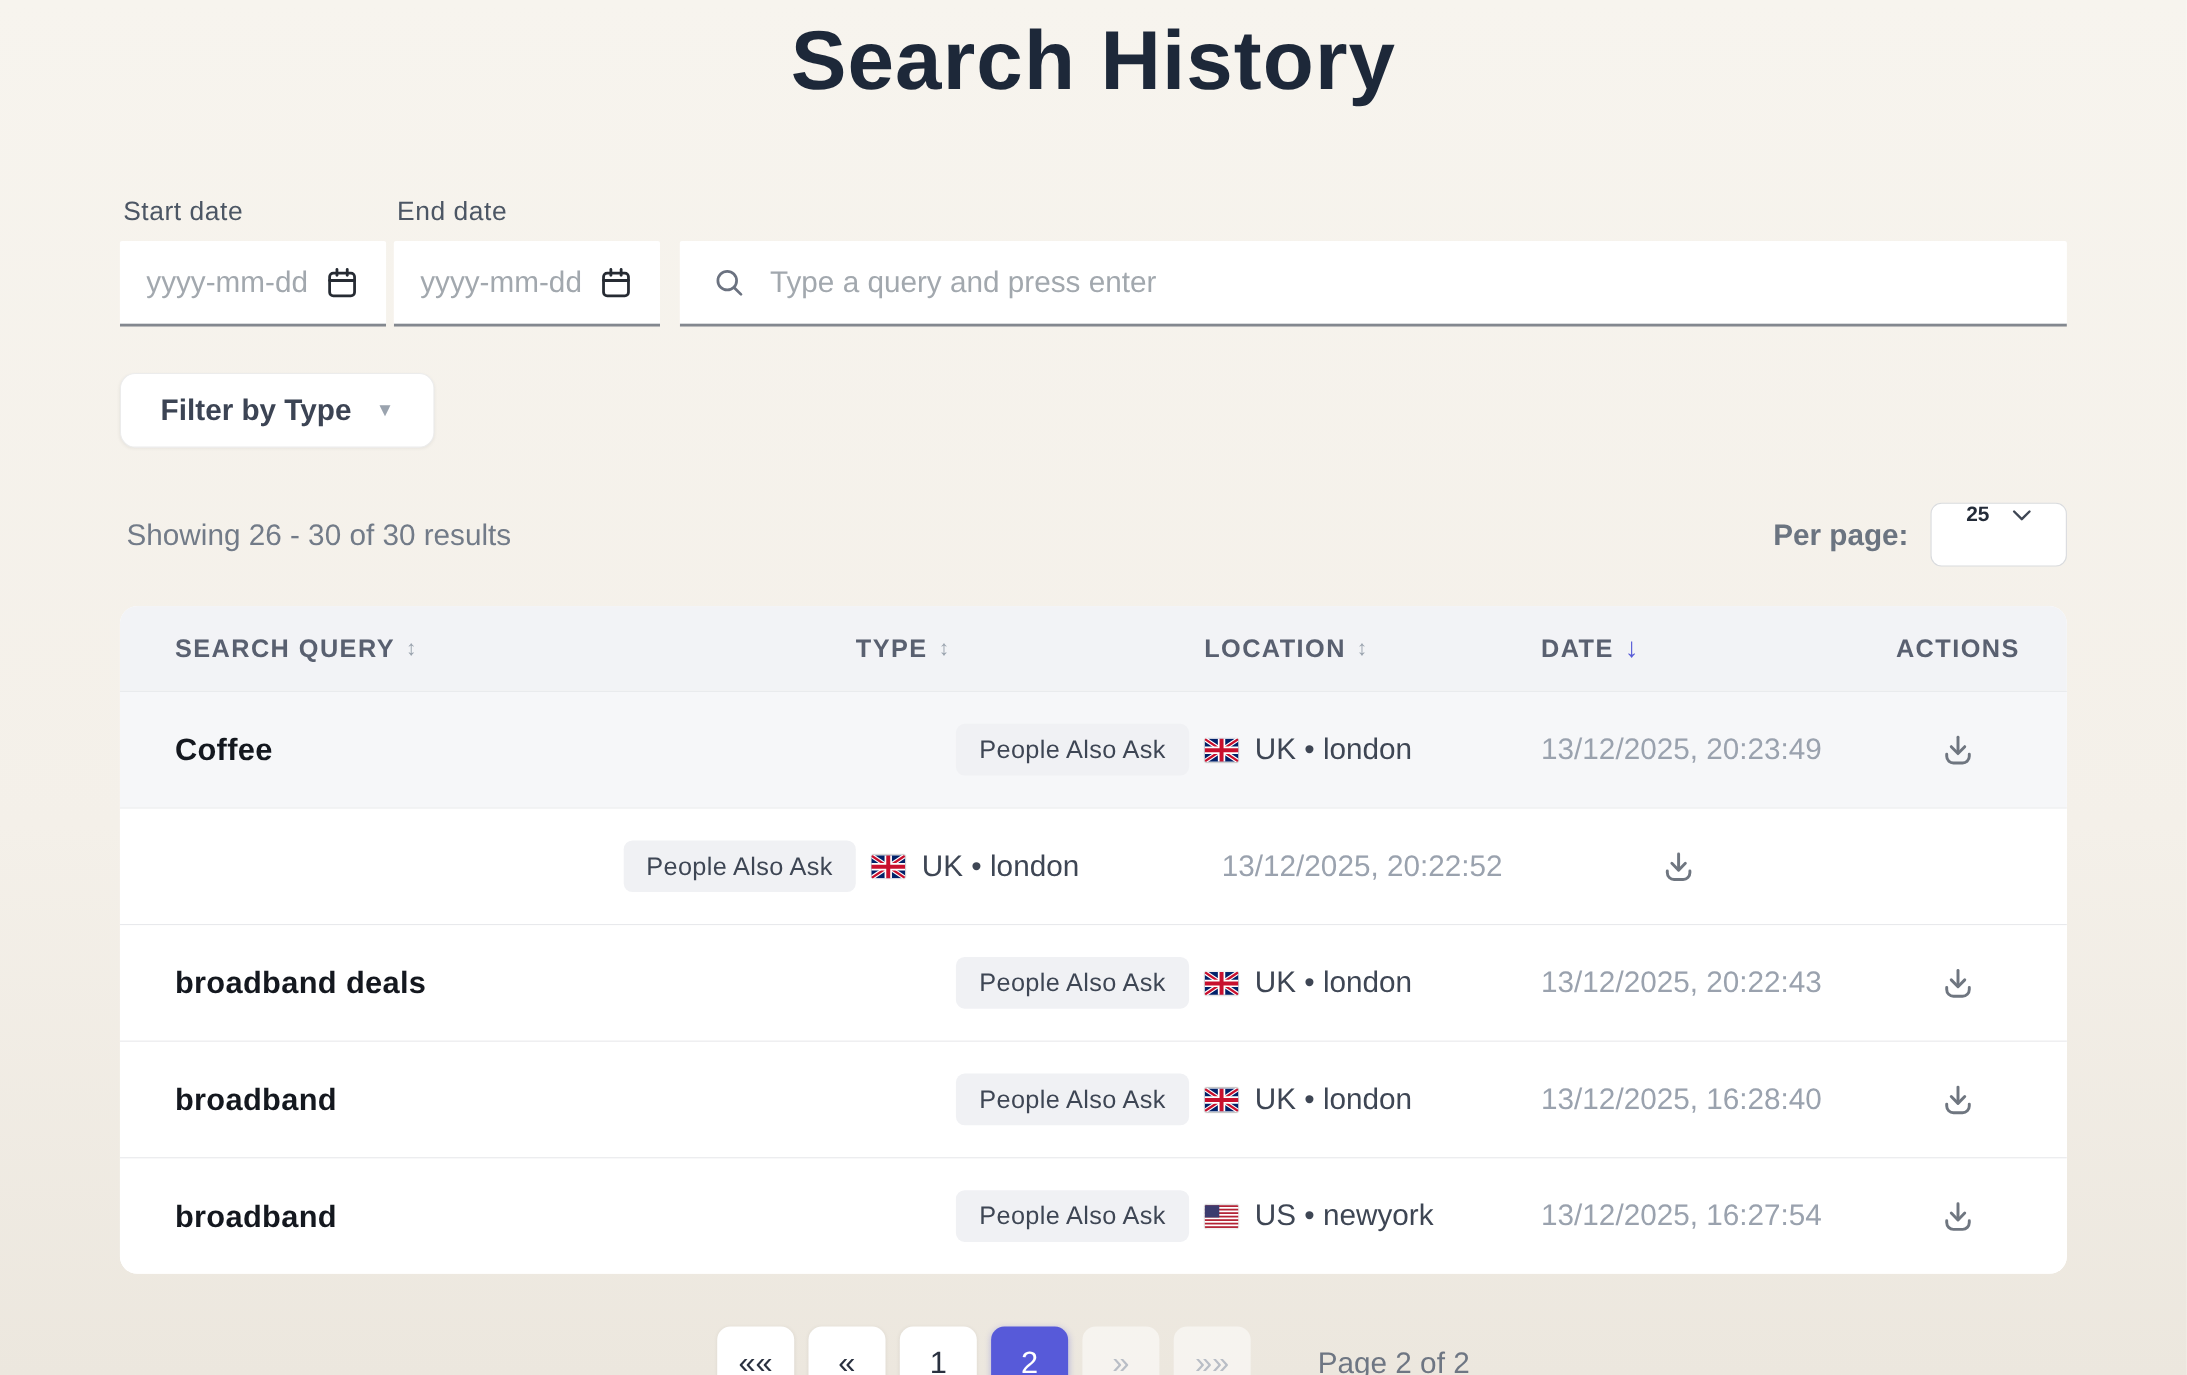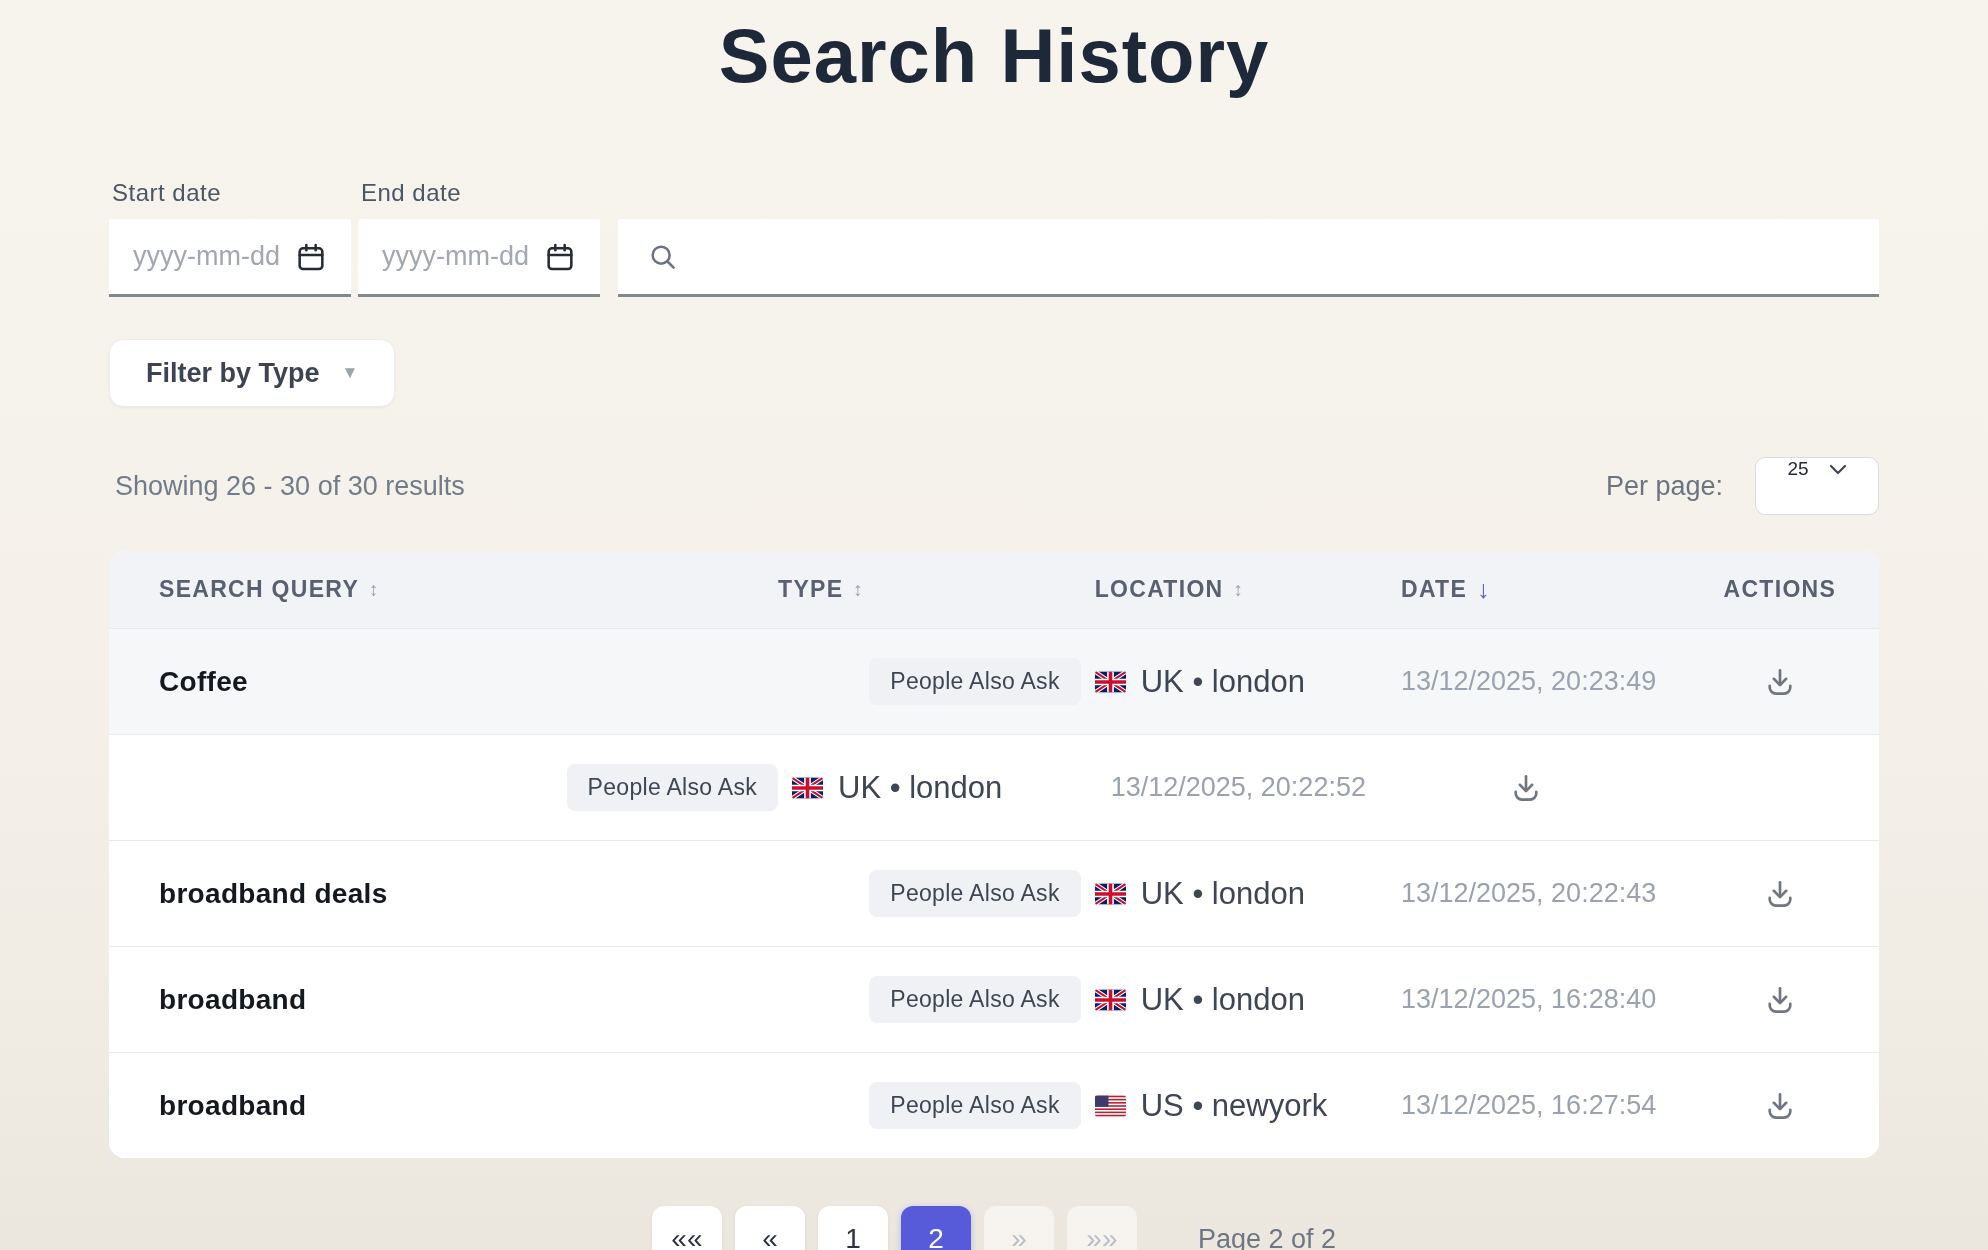--- a/index.html
+++ b/index.html
@@ -61,21 +61,21 @@
     font-family: "Liberation Sans", sans-serif;
     font-size: 27px; color: #3c4454; cursor: pointer;
     box-shadow: 0 1px 3px rgba(0,0,0,0.05);
     font-weight: bold;
   }
   .filter-caret { font-size: 17px; color: #9aa3ae; }
 
   
   .results-bar { margin-top: 50px; display: flex; justify-content: space-between; align-items: center; }
   .showing-text { font-size: 27px; color: #727b88; padding-left: 6px; }
-  .per-page { display: flex; align-items: center; gap: 32px; }
+  .per-page { display: flex; align-items: center; gap: 20px; font-weight: bold; }
   .per-page-label { font-size: 27px; color: #6b7480; }
   .per-page-select {
     width: 124px; height: 58px; background: #ffffff;
     border: 1px solid #d9dbde; border-radius: 10px;
     display: flex; align-items: flex-start; justify-content: center; gap: 20px;
     font-size: 19px; color: #232b38; cursor: pointer;
   }
   .select-chevron { width: 18px; height: 11px; }
 
   
@@ -101,21 +101,21 @@
     border-top: 1px solid #e8e9ec;
   }
   .trow.alt { background: #f6f7f9; }
   .td-query { padding-left: 50px; font-size: 28px; font-weight: 700; color: #14181f; letter-spacing: .3px; }
   .type-badge {
     display: inline-block; margin-left: 20px;
     background: #f0f1f4; border-radius: 8px; padding: 10px 21px;
     font-size: 23px; font-weight: 500; color: #3e4654; letter-spacing: .3px;
   }
   .td-type { display: flex; align-items: center; justify-content: flex-end; }
-  .td-location { display: flex; align-items: center; gap: 15px; padding-left: 14px; font-size: 31px; color: #3e4654; }
+  .td-location { display: flex; align-items: center; gap: 15px; padding-left: 14px; font-size: 27px; color: #3e4654; }
   .flag { width: 31px; height: 22px; border-radius: 3px; overflow: hidden; display: inline-flex; box-shadow: 0 0 1px rgba(0,0,0,.25); }
   .flag svg { width: 100%; height: 100%; display: block; }
   .td-date { padding-left: 30px; font-size: 27px; color: #9aa2ae; }
   .td-actions { display: flex; justify-content: center; }
   .dl-btn { background: none; border: none; cursor: pointer; padding: 6px; display: flex; }
   .dl-icon { width: 32px; height: 32px; }
 
   
   .pagination { margin-top: 48px; display: flex; justify-content: center; align-items: center; gap: 13px; }
   .page-btn {
@@ -168,20 +168,21 @@
       </div>
     </div>
 
     <div class="search-wrap">
       <span class="search-icon">
         <svg viewBox="0 0 24 24" fill="none" stroke="#6b7280" stroke-width="2" stroke-linecap="round">
           <circle cx="10.5" cy="10.5" r="6.8"></circle>
           <line x1="15.8" y1="15.8" x2="20.5" y2="20.5"></line>
         </svg>
       </span>
+      <input type="text" placeholder="Type a query and press enter" style="">
     </div>
   </div>
 
   <button class="filter-type-btn">
     <span>Filter by Type</span>
     <span class="filter-caret">▼</span>
   </button>
 
   
   <div class="results-bar">

